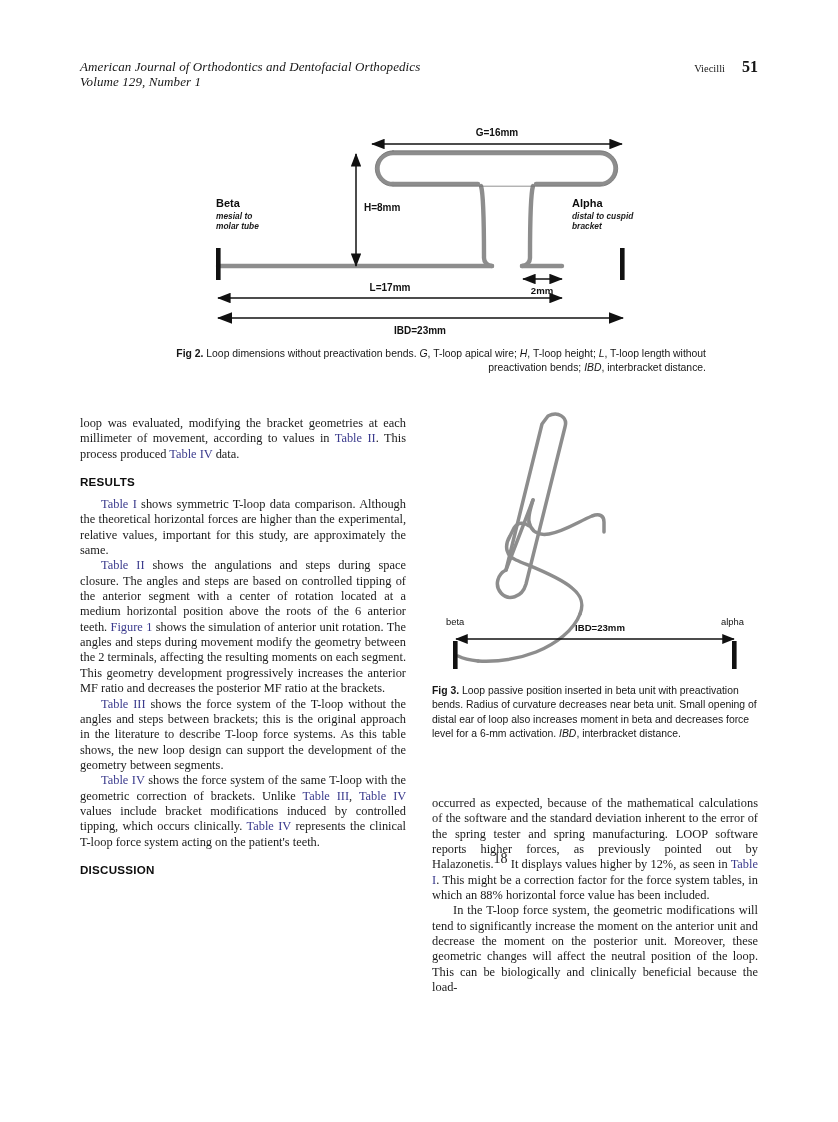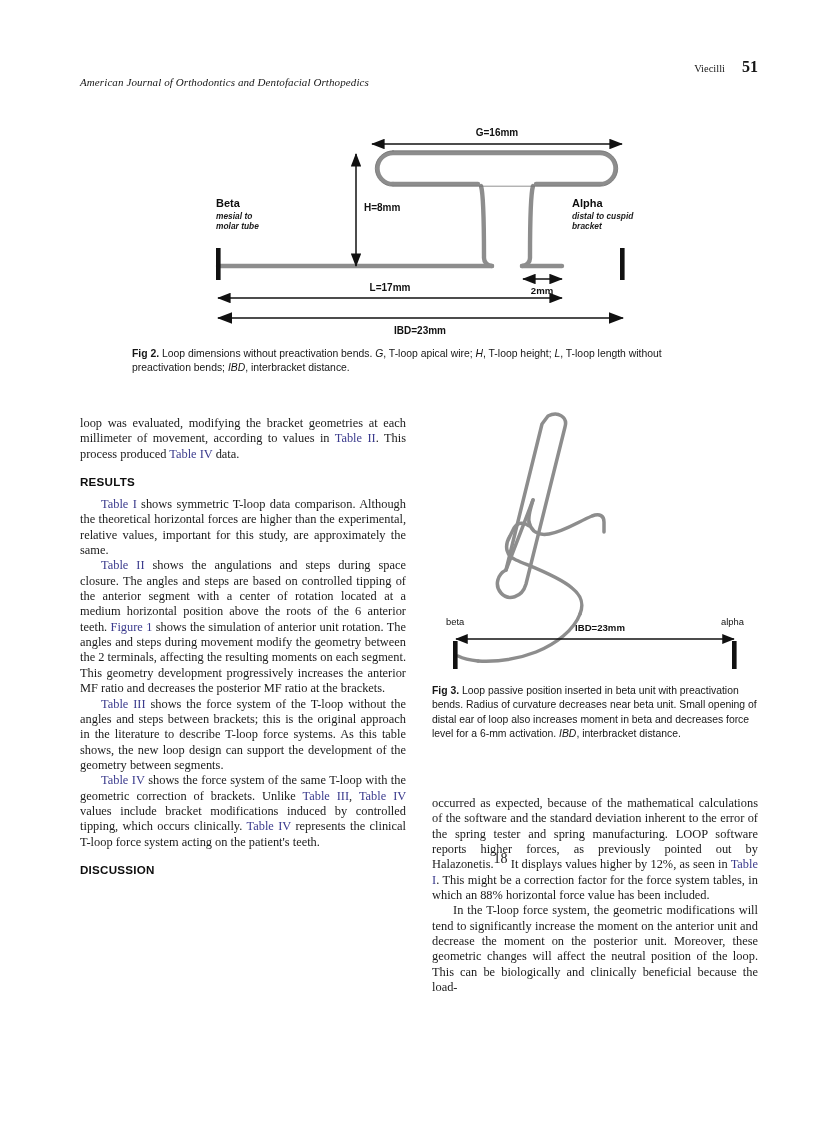--- a/index.html
+++ b/index.html
@@ -25,25 +25,24 @@
     top: 60px;
     width: 678px;
     height: 34px;
   }
   .runhead-left {
     position: absolute;
     left: 0;
     top: 0;
     font-family: "Liberation Serif", serif;
     font-style: italic;
-    font-size: 11px;
+    font-size: 13px;
     line-height: 14.5px;
     color: #161616;
     letter-spacing: .1px;
-    margin-top: 15px;
   }
   .runhead-left .vol-num { font-style: italic; }
   .runhead-right {
     position: absolute;
     right: 0;
     top: 0;
     white-space: nowrap;
     font-size: 10.5px;
     line-height: 14.5px;
     color: #161616;
@@ -69,21 +68,21 @@
 
   .fig2-caption {
     position: absolute;
     left: 132px;
     top: 347px;
     width: 574px;
     font-family: "Liberation Sans", sans-serif;
     font-size: 10.4px;
     line-height: 14.3px;
     color: #161616;
-    text-align: left;
+    text-align: right;
   }
   .fig2-caption b { font-weight: bold; }
   .fig2-caption i { font-style: italic; }
 
   
   .col {
     position: absolute;
     width: 326px;
     font-size: 12.4px;
     line-height: 15.35px;
@@ -180,20 +179,21 @@
   }
 </style>
 </head>
 <body>
 
 <div class="page">
 
   <div class="runhead">
     <div class="runhead-left">
       <div>American Journal of Orthodontics and Dentofacial Orthopedics</div>
+      <div class="vol-num">Volume 129, Number 1</div>
     </div>
     <div class="runhead-right">
       <span class="author">Viecilli</span><span class="pageno">51</span>
     </div>
   </div>
 
   <div class="fig2-wrap">
     <svg width="450" height="216" viewBox="0 0 450 216" xmlns="http://www.w3.org/2000/svg">
       <defs>
         <marker id="ah" markerWidth="9" markerHeight="7" refX="8.4" refY="3.5" orient="auto">

